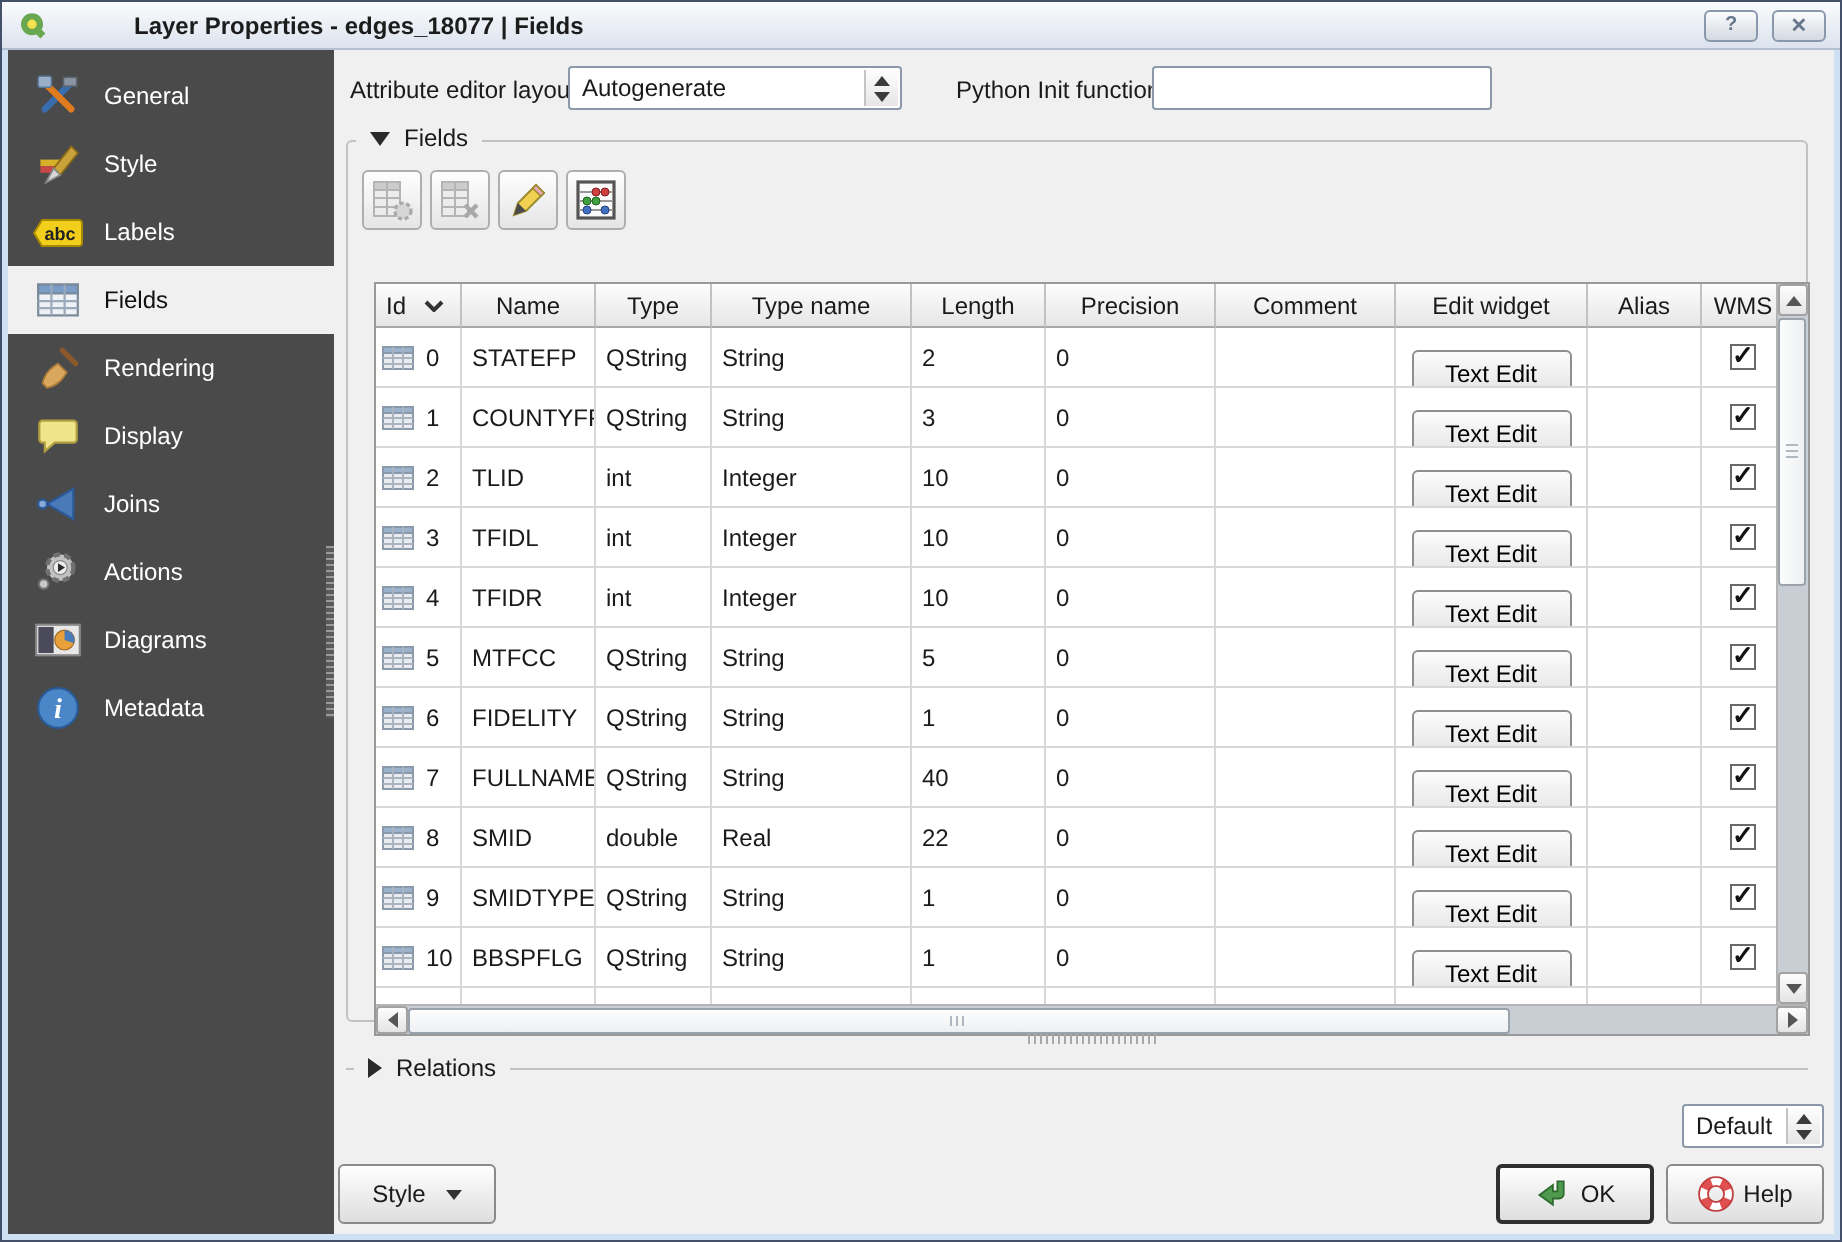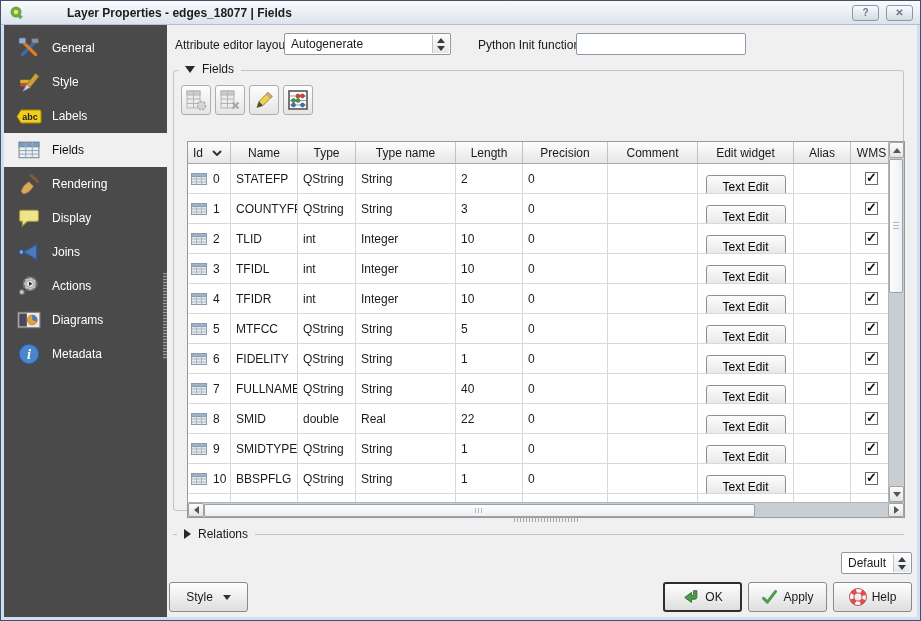--- a/index.html
+++ b/index.html
@@ -736,26 +736,20 @@
     </div>
 
     <div class="btnrow">
       <div class="dlg-btn default">
         <svg width="18" height="18" viewBox="0 0 20 20">
           <path d="M16.5 3 V10 a2.5 2.5 0 0 1 -2.5 2.5 H10.5 V16 L3 10.5 10.5 5 v3.5 H13 V3 Z" fill="#4e9a4e" stroke="#2e6a2e"></path>
         </svg>
         <span>OK</span>
       </div>
       <div class="dlg-btn">
-        <svg width="17" height="17" viewBox="0 0 20 20">
-          <path d="M3 11 L7.5 15.5 L17 3" fill="none" stroke="#4e9a4e" stroke-width="3.5" stroke-linecap="round" stroke-linejoin="round"></path>
-        </svg>
-        <span>Apply</span>
-      </div>
-      <div class="dlg-btn">
         <svg width="18" height="18" viewBox="0 0 20 20">
           <circle cx="10" cy="10" r="7" fill="none" stroke="#e05050" stroke-width="5"></circle>
           <circle cx="10" cy="10" r="7" fill="none" stroke="#ffffff" stroke-width="5" stroke-dasharray="5.5 5.5" stroke-dashoffset="2.75"></circle>
           <circle cx="10" cy="10" r="9.4" fill="none" stroke="#c04040" stroke-width="1"></circle>
           <circle cx="10" cy="10" r="4.5" fill="none" stroke="#c04040" stroke-width="1"></circle>
         </svg>
         <span>Help</span>
       </div>
     </div>
 

